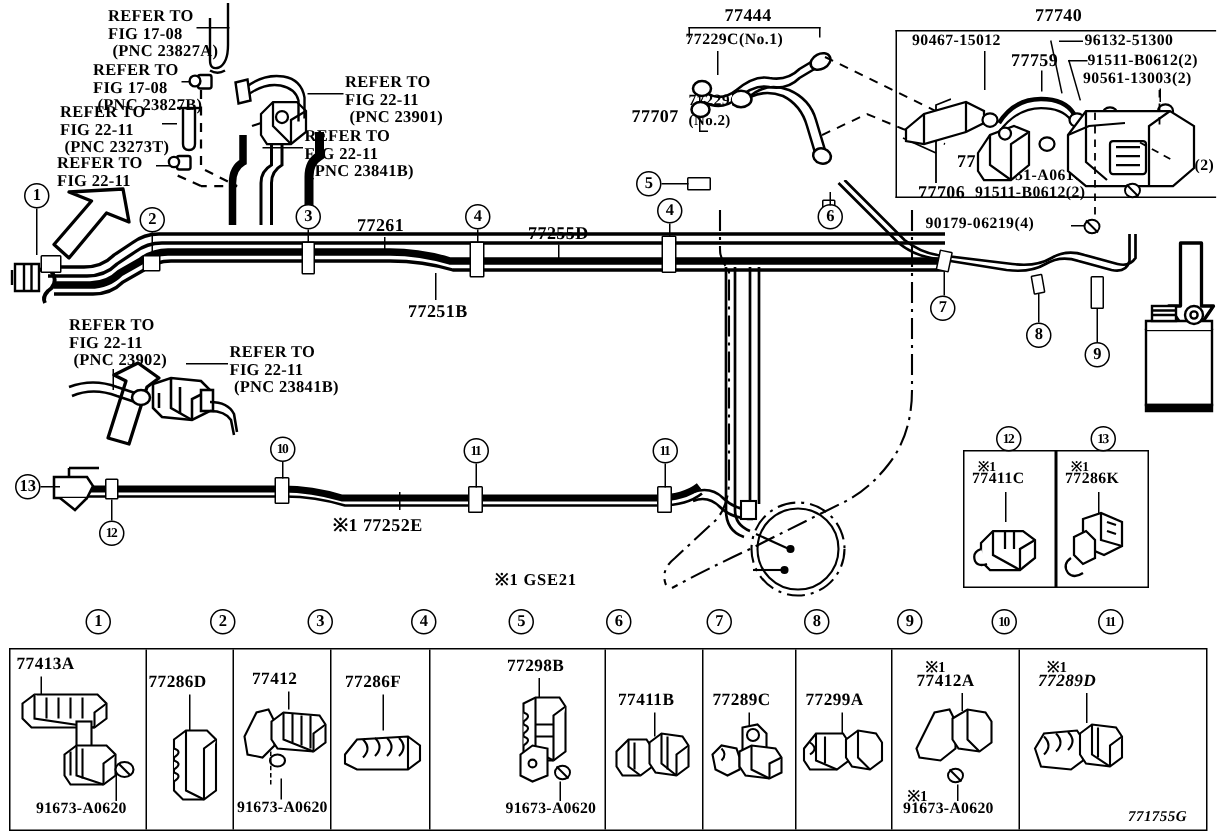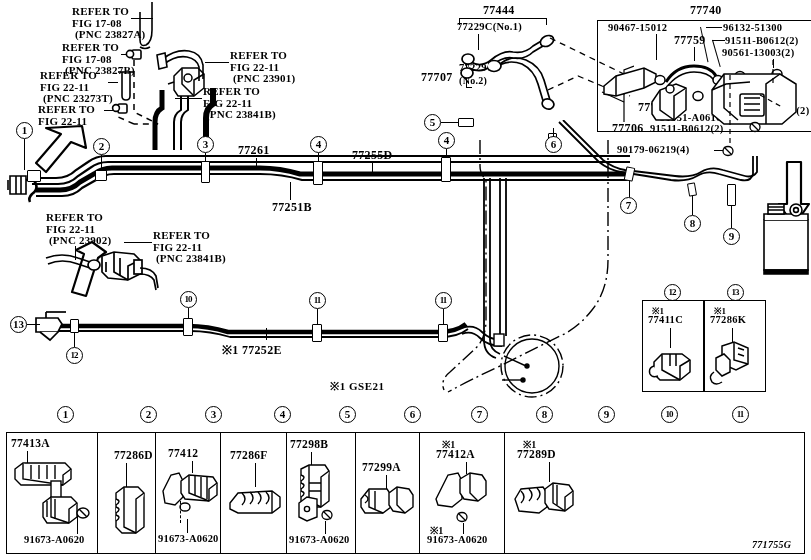--- a/index.html
+++ b/index.html
@@ -651,21 +651,21 @@
           <path d="M34 40 L34 56 M42 38 L42 58"></path>
           <ellipse cx="70" cy="52" rx="6" ry="5"></ellipse>
           <path d="M66 48 L74 56"></path>
         </g>
       </svg>
       <div class="legbolt" style="left:17px;top:101px;">91673-A0620</div>
       <div class="abs vline" style="left:70px;top:82px;height:19px;"></div>
     </div>
 
     <div class="legcell" style="width:58px;">
-      <div class="leglabel" style="left:16px;top:16px;">77286D</div>
+      <div class="leglabel" style="left:1px;top:16px;">77286D</div>
       <div class="abs vline" style="left:28px;top:30px;height:24px;"></div>
       <svg class="clip-svg" style="left:14px;top:52px;" width="38" height="52" viewBox="0 0 38 52">
         <g fill="#fff" stroke="#000" stroke-width="1.4">
           <path d="M4 8 L12 2 L26 2 L32 8 L32 42 L24 48 L10 48 L4 42 Z"></path>
           <path d="M12 2 L12 42 L24 48 M32 8 L24 14 L24 48"></path>
           <path d="M4 14 Q10 16 4 20 M4 22 Q10 24 4 28 M4 30 Q10 32 4 36"></path>
         </g>
       </svg>
     </div>
 
@@ -692,21 +692,21 @@
       <div class="abs vline" style="left:34px;top:30px;height:24px;"></div>
       <svg class="clip-svg" style="left:7px;top:52px;" width="56" height="34" viewBox="0 0 56 34">
         <g fill="#fff" stroke="#000" stroke-width="1.4">
           <path d="M2 18 L10 8 L44 6 L52 12 L52 22 L44 28 L10 28 L2 24 Z"></path>
           <path d="M14 8 Q20 14 14 20 M22 7 Q28 13 22 19 M30 7 Q36 13 30 19 M38 7 Q44 13 38 19"></path>
           <path d="M44 6 L44 28"></path>
         </g>
       </svg>
     </div>
 
-    <div class="legcell" style="width:69px;">
+    <div class="legcell" style="width:69px;margin-left:48px;">
       <div class="leglabel" style="left:3px;top:5px;">77298B</div>
       <div class="abs vline" style="left:24px;top:19px;height:14px;"></div>
       <svg class="clip-svg" style="left:8px;top:30px;" width="48" height="62" viewBox="0 0 48 62">
         <g fill="#fff" stroke="#000" stroke-width="1.4">
           <path d="M6 6 L14 2 L30 2 L34 8 L34 38 L26 44 L10 44 L6 38 Z"></path>
           <path d="M14 2 L14 38 L26 44 M34 8 L26 14 L26 44"></path>
           <path d="M6 12 Q12 14 6 18 M6 20 Q12 22 6 26 M6 28 Q12 30 6 34"></path>
           <path d="M14 20 L26 20 M14 28 L26 28"></path>
           <path d="M4 40 L12 34 L22 36 L22 54 L12 58 L4 54 Z"></path>
           <circle cx="12" cy="46" r="2.6"></circle>
@@ -715,21 +715,48 @@
       <svg class="clip-svg" style="left:32px;top:74px;" width="20" height="16" viewBox="0 0 20 16">
         <g fill="#fff" stroke="#000" stroke-width="1.3">
           <ellipse cx="8" cy="8" rx="5" ry="4.5"></ellipse>
             <path d="M4 4 L12 12"></path>
         </g>
       </svg>
       <div class="legbolt" style="left:2px;top:101px;">91673-A0620</div>
       <div class="abs vline" style="left:38px;top:88px;height:13px;"></div>
     </div>
 
-
+    <div class="legcell" style="width:65px;">
+      <div class="leglabel" style="left:8px;top:28px;">77411B</div>
+      <div class="abs vline" style="left:32px;top:42px;height:16px;"></div>
+      <svg class="clip-svg" style="left:5px;top:52px;" width="56" height="36" viewBox="0 0 56 36">
+        <g fill="#fff" stroke="#000" stroke-width="1.4">
+          <path d="M2 16 L10 8 L22 8 L26 14 L26 26 L18 32 L6 32 L2 26 Z"></path>
+          <path d="M10 8 L10 26 L18 32"></path>
+          <path d="M24 10 L32 4 L46 6 L50 12 L50 26 L42 32 L28 30 L24 24 Z"></path>
+          <path d="M32 4 L32 24 L42 32 M50 12 L42 18 L42 32"></path>
+          <path d="M14 10 L14 28 M36 6 L36 28"></path>
+        </g>
+      </svg>
+    </div>
+
+    <div class="legcell" style="width:62px;">
+      <div class="leglabel" style="left:6px;top:28px;">77289C</div>
+      <div class="abs vline" style="left:30px;top:42px;height:12px;"></div>
+      <svg class="clip-svg" style="left:4px;top:48px;" width="54" height="44" viewBox="0 0 54 44">
+        <g fill="#fff" stroke="#000" stroke-width="1.4">
+          <path d="M22 4 L32 2 L38 8 L38 20 L30 26 L22 22 Z"></path>
+          <circle cx="29" cy="9" r="4"></circle>
+          <path d="M2 22 L8 16 L18 18 L20 24 L20 32 L12 36 L4 32 Z"></path>
+          <path d="M20 20 L28 16 L44 18 L48 24 L48 34 L40 38 L24 36 L20 30 Z"></path>
+          <path d="M28 16 L28 32 L40 38 M48 24 L40 28 L40 38"></path>
+          <path d="M8 18 Q12 22 8 26"></path>
+        </g>
+      </svg>
+    </div>
 
     <div class="legcell" style="width:64px;">
       <div class="leglabel" style="left:6px;top:28px;">77299A</div>
       <div class="abs vline" style="left:30px;top:42px;height:14px;"></div>
       <svg class="clip-svg" style="left:3px;top:50px;" width="58" height="36" viewBox="0 0 58 36">
         <g fill="#fff" stroke="#000" stroke-width="1.4">
           <path d="M2 16 L10 6 L28 6 L32 12 L32 24 L24 30 L6 30 L2 24 Z"></path>
           <path d="M10 6 L10 24 L24 30"></path>
           <path d="M30 10 L38 4 L50 6 L54 12 L54 24 L46 30 L34 28 L30 22 Z"></path>
           <path d="M38 4 L38 22 L46 30"></path>
@@ -755,21 +782,21 @@
             <path d="M4 4 L12 12"></path>
         </g>
       </svg>
       <div class="legsub" style="left:10px;top:90px;">※1</div>
       <div class="legbolt" style="left:7px;top:101px;">91673-A0620</div>
       <div class="abs vline" style="left:43px;top:90px;height:11px;"></div>
     </div>
 
     <div class="legcell" style="width:103px;">
       <div class="legsub" style="left:18px;top:4px;">※1</div>
-      <div class="leglabel" style="left:12px;top:15px;">77289D</div>
+      <div class="leglabel" style="left:12px;top:15px;font-style:italic;">77289D</div>
       <div class="abs vline" style="left:44px;top:29px;height:20px;"></div>
       <svg class="clip-svg" style="left:8px;top:46px;" width="70" height="40" viewBox="0 0 70 40">
         <g fill="#fff" stroke="#000" stroke-width="1.4">
           <path d="M2 20 L8 10 L30 8 L34 14 L34 28 L26 34 L6 32 Z"></path>
           <path d="M8 12 Q14 18 8 24 M16 10 Q22 16 16 22 M24 9 Q30 15 24 21"></path>
           <path d="M32 10 L40 4 L56 6 L60 12 L60 26 L52 32 L36 30 L32 24 Z"></path>
           <path d="M40 4 L40 24 L52 32 M60 12 L52 18 L52 32"></path>
           <path d="M44 6 L44 26"></path>
         </g>
       </svg>

